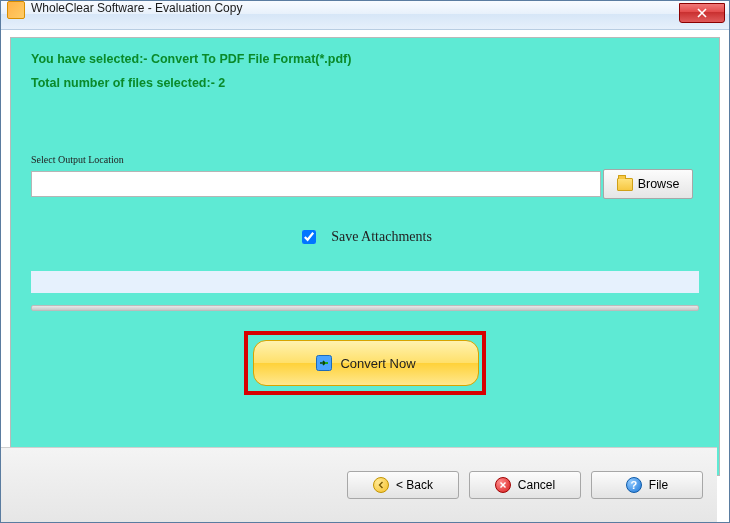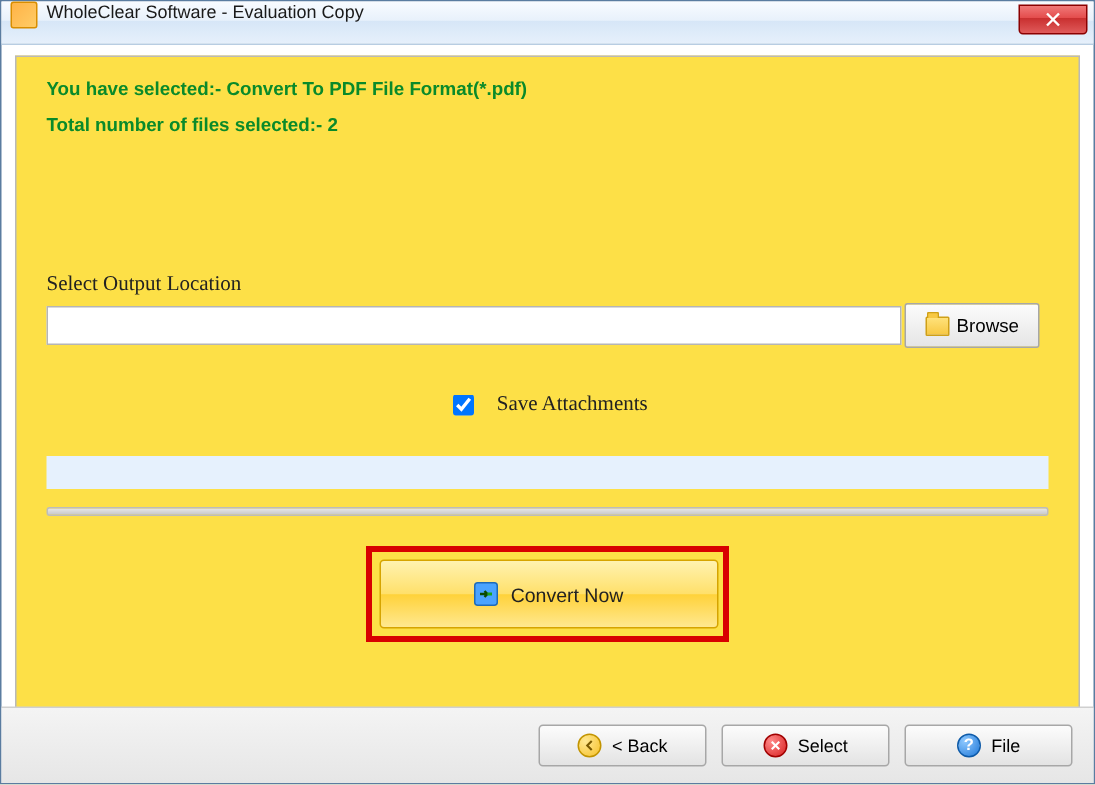--- a/index.html
+++ b/index.html
@@ -2,37 +2,37 @@
 <html><head>
 <meta charset="utf-8">
 <style>
   html,body{margin:0;padding:0;font-family:"Segoe UI",Tahoma,Arial,sans-serif;font-size:12px;background:#fff;}
   .window{width:730px;height:523px;border:1px solid #5a7ca0;box-sizing:border-box;position:relative;background:#fff;}
   .titlebar{height:28px;background:linear-gradient(to bottom,#f8fbff 0%,#e8f1fb 45%,#d6e6f7 46%,#e6f0fb 100%);border-bottom:1px solid #b8cde2;display:flex;padding:0 4px 0 6px;position:relative;}
   .title-icon{width:16px;height:16px;margin-right:6px;display:inline-block;border-radius:2px;background:linear-gradient(135deg,#ffb347,#ffcc66);border:1px solid #d98e00;position:relative;}
   .title-text{color:#1a1a1a;font-size:12px;}
   .win-close{position:absolute;right:4px;top:2px;width:44px;height:18px;border-radius:0 0 3px 3px;border:1px solid #8b0000;background:linear-gradient(to bottom,#f07878 0%,#e34b4b 45%,#c93030 46%,#e05a5a 100%);display:flex;align-items:center;justify-content:center;cursor:pointer;}
   .win-close svg{width:10px;height:10px;}
-  .content{position:absolute;left:9px;right:9px;top:36px;bottom:46px;border:1px solid #b9b9b9;background:#fde047;box-sizing:border-box;padding:14px 20px;}
+  .content{position:absolute;left:9px;right:9px;top:36px;bottom:46px;border:1px solid #b9b9b9;background:#5eead4;box-sizing:border-box;padding:14px 20px;}
   .info-line{color:#0a8a2a;font-weight:bold;font-size:12.5px;margin-bottom:10px;}
-  .label-output{margin-top:92px;font-family:Georgia,"Times New Roman",serif;font-size:14px;color:#222;margin-bottom:4px;}
+  .label-output{margin-top:64px;font-family:Georgia,"Times New Roman",serif;font-size:10px;color:#222;margin-bottom:4px;}
   .row-path{display:flex;align-items:center;gap:2px;}
   .path-input{flex:0 0 570px;height:26px;border:1px solid #b5b5b5;background:#fff;box-sizing:border-box;padding:0 6px;font-size:12px;}
   .browse-btn{width:88px;height:28px;border:1px solid #a7a7a7;border-radius:2px;background:linear-gradient(to bottom,#fcfcfc,#e5e5e5);display:flex;align-items:center;justify-content:center;gap:5px;cursor:pointer;font-size:12.5px;}
   .folder-icon{width:14px;height:11px;background:linear-gradient(to bottom,#ffe17a,#f7c843);border:1px solid #cfa017;border-radius:1px;position:relative;}
   .folder-icon::before{content:"";position:absolute;top:-4px;left:0;width:6px;height:3px;background:#f7c843;border:1px solid #cfa017;border-bottom:none;border-radius:1px 1px 0 0;}
   .save-row{margin-top:28px;text-align:center;}
   .save-row label{font-family:Georgia,"Times New Roman",serif;font-size:14px;color:#222;display:inline-flex;align-items:center;gap:12px;}
   .save-row input{width:14px;height:14px;}
   .progress-slot{margin-top:24px;height:22px;background:#e6f1fd;border:none;}
   .separator{margin-top:12px;height:4px;border-radius:2px;background:linear-gradient(to bottom,#e7e7e7,#c9c9c9);border:1px solid #bcbcbc;}
   .convert-wrap{margin:20px auto 0;width:242px;padding:5px;border:4px solid #d80000;box-sizing:border-box;}
-  .convert-btn{width:100%;height:44px;border:1px solid #d6a400;border-radius:3px;background:linear-gradient(to bottom,#fff2b0 0%,#ffe06a 50%,#ffd23a 51%,#ffe88f 100%);display:flex;align-items:center;justify-content:center;gap:8px;cursor:pointer;font-size:13px;font-weight:500;color:#222;}
+  .convert-btn{width:100%;height:44px;border:1px solid #d6a400;border-radius:13px;background:linear-gradient(to bottom,#fff2b0 0%,#ffe06a 50%,#ffd23a 51%,#ffe88f 100%);display:flex;align-items:center;justify-content:center;gap:8px;cursor:pointer;font-size:13px;font-weight:500;color:#222;}
   .convert-icon{width:16px;height:16px;position:relative;}
-  .bottom-bar{position:absolute;left:0;right:0;bottom:0;height:42px;background:linear-gradient(to bottom,#f4f4f4,#e6e6e6);border-top:1px solid #cfcfcf;display:flex;align-items:center;justify-content:flex-end;padding:4px 14px;gap:10px;}
+  .bottom-bar{position:absolute;left:0;right:12px;bottom:0;height:42px;background:linear-gradient(to bottom,#f4f4f4,#e6e6e6);border-top:1px solid #cfcfcf;display:flex;align-items:center;justify-content:flex-end;padding:16px 14px;gap:10px;}
   .nav-btn{height:26px;min-width:90px;border:1px solid #a7a7a7;border-radius:3px;background:linear-gradient(to bottom,#fcfcfc,#e3e3e3);display:flex;align-items:center;justify-content:center;gap:7px;cursor:pointer;font-size:12px;padding:0 10px;}
   .circ{width:16px;height:16px;border-radius:50%;display:flex;align-items:center;justify-content:center;box-sizing:border-box;}
   .circ-back{background:radial-gradient(circle at 30% 30%,#ffe892,#f6c12a);border:1px solid #c29400;}
   .circ-cancel{background:radial-gradient(circle at 30% 30%,#ff8a8a,#d82020);border:1px solid #a00000;}
   .circ-help{background:radial-gradient(circle at 30% 30%,#8fc9ff,#1f78d8);border:1px solid #0d5aa8;color:#fff;font-weight:bold;font-size:11px;line-height:1;}
 </style>
 </head>
 <body>
 
 <div class="window">
@@ -94,21 +94,21 @@
       </span>
       <span>&lt; Back</span>
     </div>
     <div class="nav-btn">
       <span class="circ circ-cancel">
         <svg width="8" height="8" viewBox="0 0 8 8">
             <line x1="1.5" y1="1.5" x2="6.5" y2="6.5" stroke="#fff" stroke-width="1.4"></line>
             <line x1="6.5" y1="1.5" x2="1.5" y2="6.5" stroke="#fff" stroke-width="1.4"></line>
           </svg>
       </span>
-      <span>Select</span>
+      <span>Cancel</span>
     </div>
     <div class="nav-btn">
       <span class="circ circ-help">?</span>
       <span>File</span>
     </div>
   </div>
 
 </div>
 
 </body></html>

